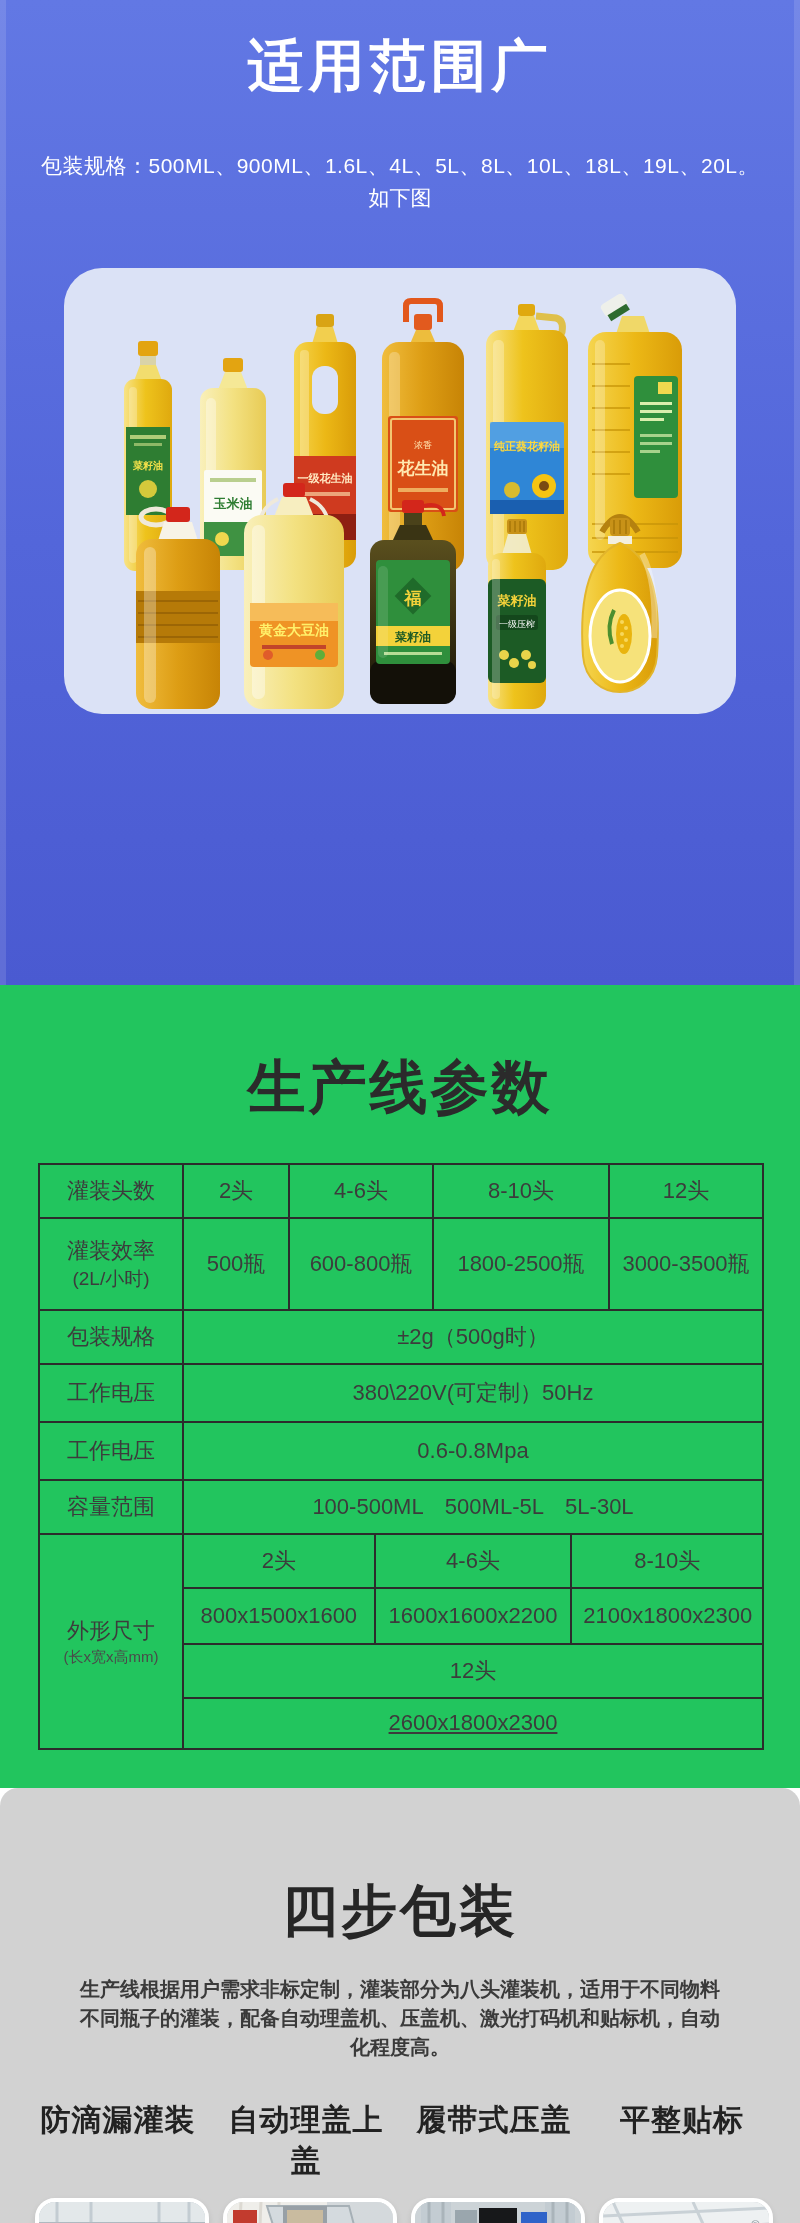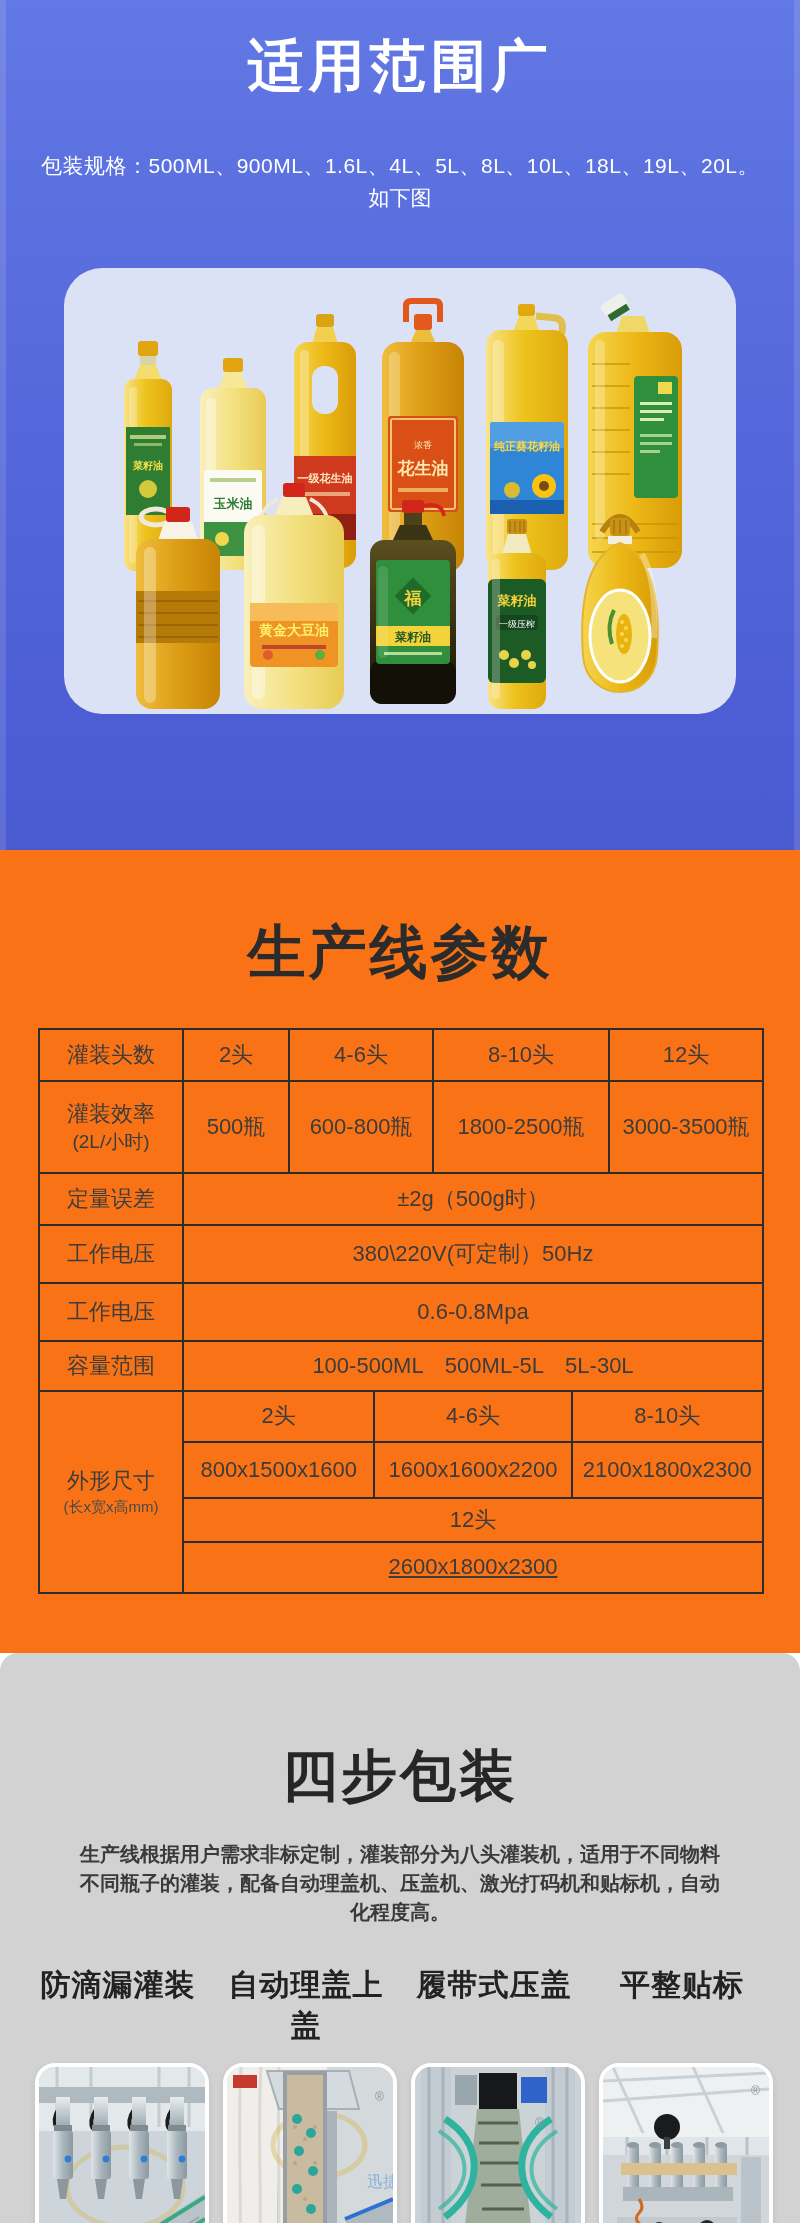--- a/index.html
+++ b/index.html
@@ -1,41 +1,41 @@
 <!DOCTYPE html>
 <html><head>
 <meta charset="utf-8">
 <style>
   html,body{margin:0;padding:0;background:#fff;}
   body{font-family:"Liberation Sans","DejaVu Sans",sans-serif;-webkit-font-smoothing:antialiased;}
   #page{width:800px;height:2223px;margin:0 auto;position:relative;overflow:hidden;background:#fff;}
 
   
-  .sec-app{height:850px;background:linear-gradient(180deg,#6278e4 0%,#5366da 55%,#4a5ad1 100%);
+  .sec-app{height:985px;background:linear-gradient(180deg,#6278e4 0%,#5366da 55%,#4a5ad1 100%);
            box-shadow:inset 6px 0 0 rgba(255,255,255,.12), inset -6px 0 0 rgba(255,255,255,.12);}
   .app-title{margin:0;padding-top:34px;text-align:center;color:#fff;font-size:56px;line-height:1.15;
              font-weight:900;letter-spacing:5px;}
   .app-spec{margin:52px auto 0;text-align:center;color:#fff;font-size:21px;line-height:1.52;
             font-weight:500;letter-spacing:.5px;width:720px;}
   .app-spec2{text-align:center;color:#fff;font-size:21px;line-height:1.5;font-weight:500;}
   .bottle-card{width:672px;height:446px;margin:54px auto 0;background:#dbe2f6;border-radius:38px;
                position:relative;overflow:hidden;}
   .b-row{display:flex;justify-content:center;align-items:flex-end;position:relative;}
   .b-row1{margin-top:26px;height:282px;gap:14px;z-index:1;}
   .b-row2{margin-top:-96px;height:235px;gap:18px;z-index:2;}
   .bottle{display:block;flex:0 0 auto;}
   .bottle text{font-family:"Liberation Sans","DejaVu Sans",sans-serif;}
 
   
-  .sec-params{height:803px;background:#f97316;}
+  .sec-params{height:803px;background:#22c55e;}
   .params-title{margin:0;padding-top:70px;text-align:center;font-size:58px;line-height:1.1;
                 font-weight:900;color:#2b2b2b;letter-spacing:3px;}
   table.ptable{border-collapse:collapse;margin:44px 0 0 38px;width:724px;table-layout:fixed;}
   table.ptable td{border:2px solid #2c2c2c;text-align:center;vertical-align:middle;
-                  color:#3c3c3c;font-size:22px;font-weight:500;padding:0;}
+                  color:#3c3c3c;font-size:22px;font-weight:500;padding:11px;}
   td.plabel{font-size:23px;}
   .plabel-sub{font-size:15px;color:#4a4a4a;margin-top:2px;}
   table.inner{border-collapse:collapse;width:100%;height:100%;table-layout:fixed;}
   table.inner td{border:2px solid #2c2c2c;}
   table.inner tr:first-child td{border-top:none;}
   table.inner tr:last-child td{border-bottom:none;text-decoration:underline;}
   table.inner td:first-child{border-left:none;}
   table.inner td:last-child{border-right:none;}
   .cap-val{white-space:pre;}
 
@@ -311,21 +311,21 @@
         <td class="plabel">
           <div>灌装效率</div>
           <div style="font-size:19px">(2L/小时)</div>
         </td>
         <td>500瓶</td>
         <td>600-800瓶</td>
         <td>1800-2500瓶</td>
         <td>3000-3500瓶</td>
       </tr>
       <tr style="height:52px">
-        <td class="plabel">定量误差</td>
+        <td class="plabel">包装规格</td>
         <td colspan="4">±2g（500g时）</td>
       </tr>
       <tr style="height:58px">
         <td class="plabel">工作电压</td>
         <td colspan="4">380\220V(可定制）50Hz</td>
       </tr>
       <tr style="height:58px">
         <td class="plabel">工作电压</td>
         <td colspan="4">0.6-0.8Mpa</td>
       </tr>

